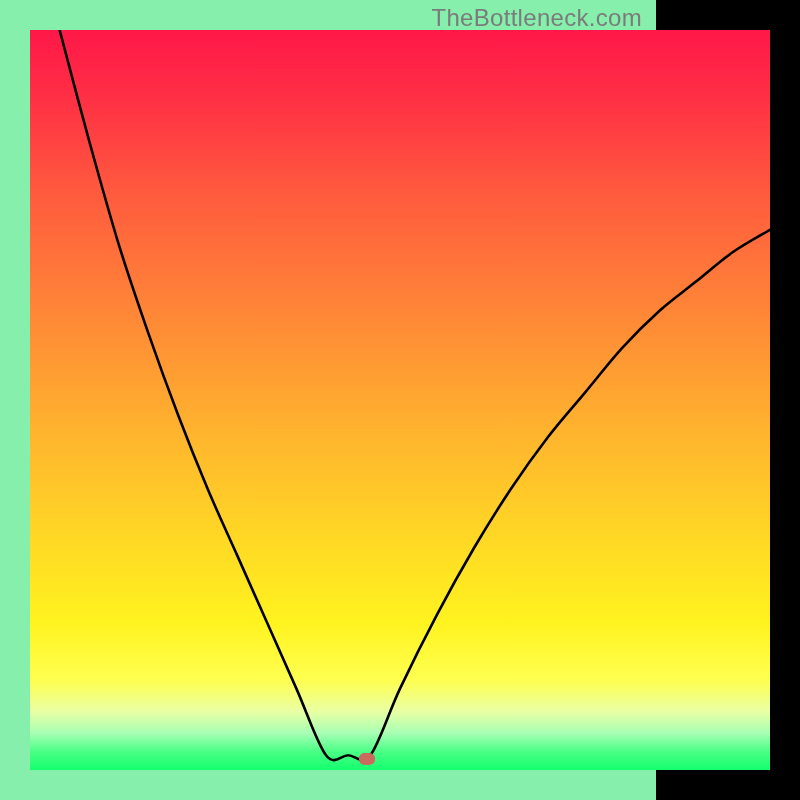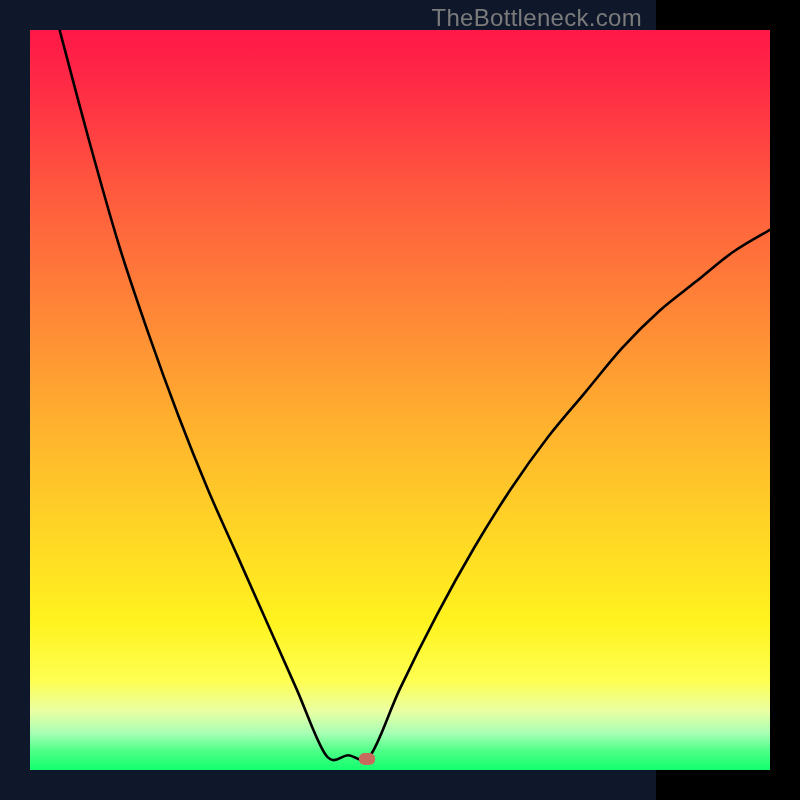--- a/index.html
+++ b/index.html
@@ -8,21 +8,21 @@
     width: 800px;
     height: 800px;
     background: #000;
     overflow: hidden;
     font-family: Arial, Helvetica, sans-serif;
   }
   .frame {
     position: relative;
     width: 656px;
     height: 800px;
-    background: #0f172a;
+    background: #86efac;
   }
   .watermark {
     position: absolute;
     top: 4px;
     right: 14px;
     color: #7b7b7b;
     font-size: 24px;
     font-weight: 500;
     letter-spacing: 0.3px;
     z-index: 5;

